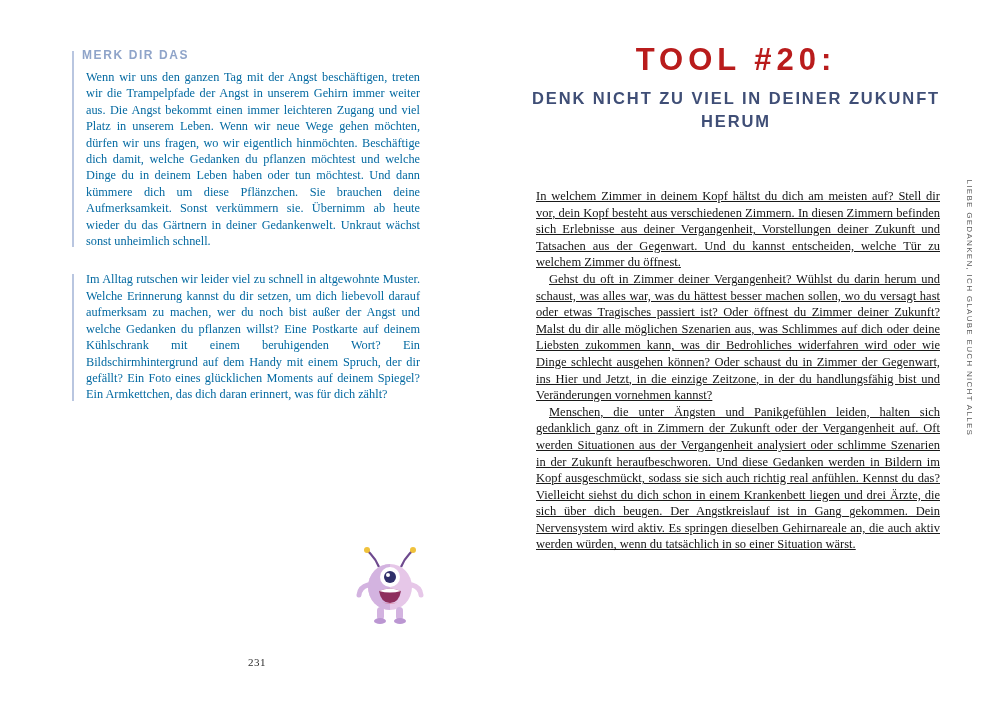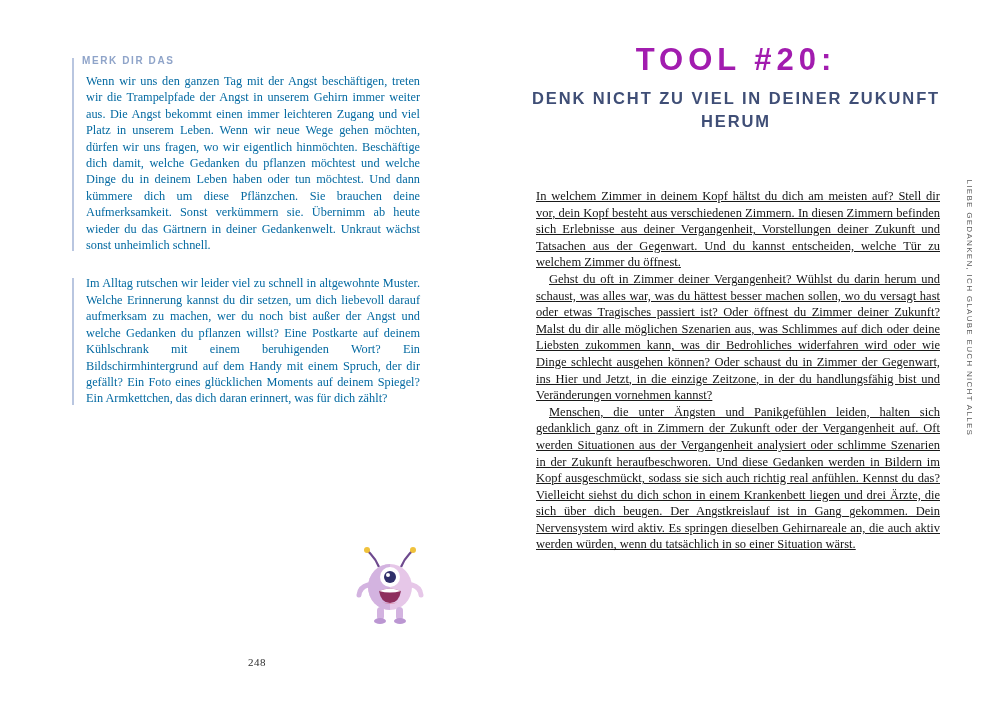--- a/index.html
+++ b/index.html
@@ -44,26 +44,26 @@
     content: "";
     position: absolute;
     left: 0;
     top: 3px;
     bottom: 2px;
     width: 2px;
     background: #b9c6e0;
   }
   .sec-head {
     font-family: "Liberation Sans", sans-serif;
-    font-size: 10px;
+    font-size: 12px;
     letter-spacing: 1.6px;
     color: #8fa4c9;
     font-weight: 700;
     text-transform: uppercase;
-    margin: 7px 0 7px 0;
+    margin: 0 0 7px 0;
   }
   .body-text {
     font-family: "Liberation Serif", serif;
     font-size: 12.3px;
     line-height: 16.4px;
     text-align: justify;
     color: #0369a1;
     margin: 4px;
     hyphens: auto;
   }
@@ -120,21 +120,21 @@
     left: 30px;
     top: 44px;
     width: 412px;
     text-align: center;
   }
   .tool-num {
     font-family: "Liberation Sans", sans-serif;
     font-size: 31px;
     font-weight: 700;
     letter-spacing: 5px;
-    color: #a21caf;
+    color: #b91c1c;
     margin: 0 0 10px 0;
     line-height: 1.05;
   }
   .tool-sub {
     font-family: "Liberation Sans", sans-serif;
     font-size: 16.5px;
     font-weight: 700;
     letter-spacing: 1.9px;
     color: #3f4e76;
     line-height: 23px;
@@ -223,21 +223,21 @@
         <rect x="22" y="60" width="7" height="13" rx="3.5" fill="#d3b3e0"></rect>
         <rect x="41" y="60" width="7" height="13" rx="3.5" fill="#d3b3e0"></rect>
         <ellipse cx="25" cy="74" rx="6" ry="3" fill="#bb96d2"></ellipse>
         <ellipse cx="45" cy="74" rx="6" ry="3" fill="#bb96d2"></ellipse>
 
         <path d="M13 38 q-8 2 -9 10" stroke="#d3b3e0" stroke-width="5" fill="none" stroke-linecap="round"></path>
         <path d="M57 38 q8 2 9 10" stroke="#e6c7e8" stroke-width="5" fill="none" stroke-linecap="round"></path>
       </svg>
     </div>
 
-    <div class="folio folio-left">248</div>
+    <div class="folio folio-left">231</div>
   </div>
 
   <div class="page-right">
 
     <div class="tool-head">
       <div class="tool-num">TOOL #20:</div>
       <div class="tool-sub">DENK NICHT ZU VIEL IN DEINER ZUKUNFT HERUM</div>
     </div>
 
     <div class="right-body">

